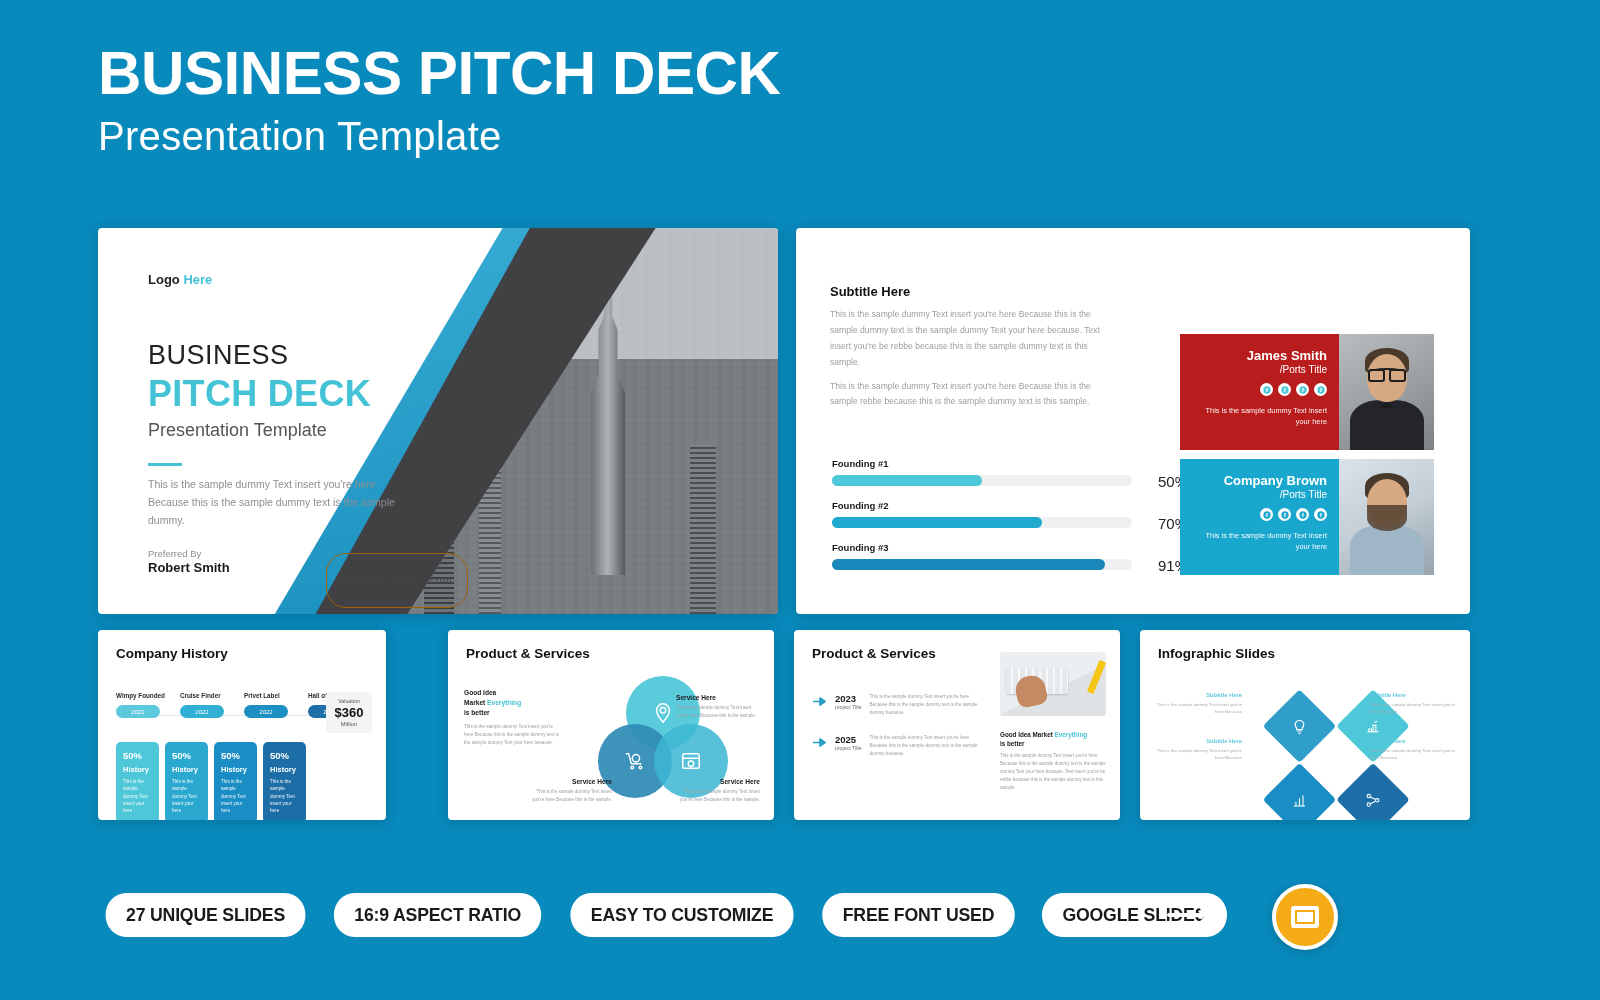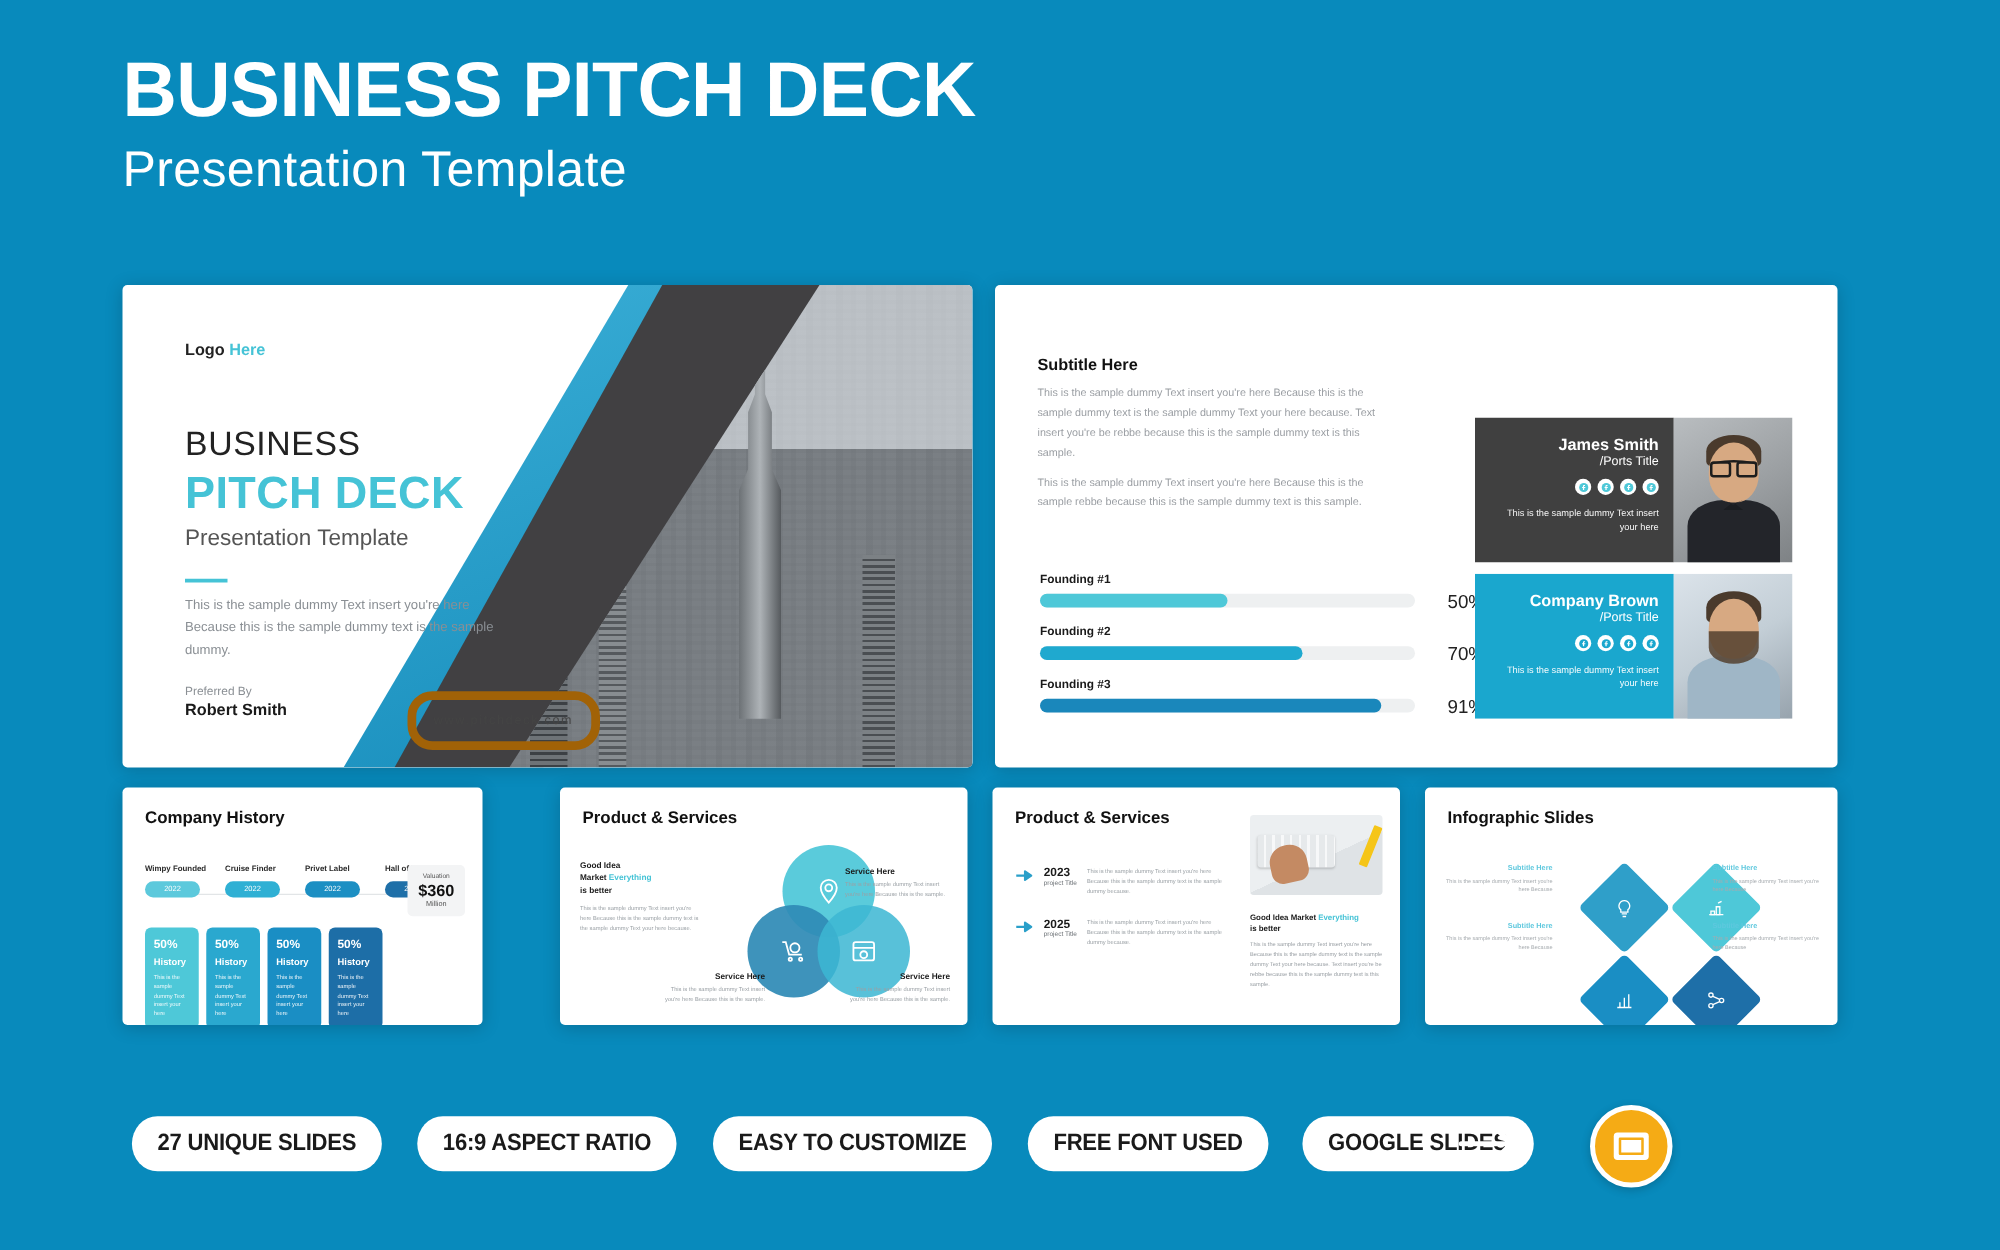--- a/index.html
+++ b/index.html
@@ -56,22 +56,22 @@
   .logo-line { position:absolute; top:44px; font-size:13px; font-weight:bold; color:#222; }
   .logo-line .hl { color:#45c3d6; }
   .cov-h1 { position:absolute; top:112px; font-size:27px; color:#222; letter-spacing:.5px; }
   .cov-h2 { position:absolute; top:145px; font-size:36px; font-weight:bold; color:#45c3d6; letter-spacing:.3px; }
   .cov-h3 { position:absolute; top:192px; font-size:18px; color:#555; font-weight:300; }
   .cov-rule { position:absolute; top:235px; width:34px; height:3px; background:#45c3d6; }
   .cov-body { position:absolute; top:248px; width:265px; font-size:10.5px; color:#8a8f94; line-height:1.7; }
   .cov-foot { position:absolute; top:320px; }
   .cov-foot .pre { font-size:9.5px; color:#8a8f94; }
   .cov-foot .who { font-size:13px; font-weight:bold; color:#1a1a1a; margin-top:1px; }
-  .cov-url { position:absolute; left:178px; top:325px; border:7px solid #a16207;
-    border-radius:20px; padding:11px 14px; font-size:10px; color:#444; letter-spacing:1.4px; }
+  .cov-url { position:absolute; left:178px; top:325px; border:1px solid #a16207;
+    border-radius:20px; padding:21px 14px; font-size:10px; color:#444; letter-spacing:1.4px; }
 
   
   #slide-founding { left: 796px; top: 228px; width: 674px; height: 386px; padding: 28px 34px; }
   .fm-title { font-size: 27px; font-weight: bold; color: #111; letter-spacing:-.3px; }
   .fm-sub { margin-top: 28px; font-size: 13px; font-weight: bold; color:#111; }
   .fm-p { margin-top: 8px; width: 290px; font-size: 8.6px; color: #9a9ea3; line-height: 1.85; }
   .bars { position: absolute; left: 36px; top: 230px; width: 300px; }
   .bar-row { margin-bottom: 14px; position: relative; }
   .bar-label { font-size: 9.5px; font-weight: bold; color: #1a1a1a; margin-bottom: 6px; }
   .bar-track { height: 11px; border-radius: 6px; background: #eef0f1; position: relative; }
@@ -265,21 +265,21 @@
       <div class="bar-row">
         <div class="bar-label">Founding #3</div>
         <div class="bar-track">
           <div class="bar-fill" style="width: 91%; background: rgb(26, 135, 187);"></div>
         </div>
         <div class="bar-pct">91%</div>
       </div>
     </div>
   <div class="cards" id="cards-container">
       <div class="mcard">
-        <div class="mcard-left" style="background: #404040;">
+        <div class="mcard-left" style="background: #b91c1c;">
           <div class="mcard-name">James Smith</div>
           <div class="mcard-role">/Ports Title</div>
           <div class="socials">
             <span class="soc">
               <svg viewBox="0 0 24 24" fill="#4ec8d8">
                 <circle cx="12" cy="12" r="11"></circle>
                 <path fill="#fff" d="M10 18v-5H8v-2h2V9.2c0-2 1.2-3.2 3-3.2h2v2.4h-1.5c-.6 0-.9.4-.9 1V11H16l-.4 2H13v5z"></path>
               </svg>
             </span>
             <span class="soc">

